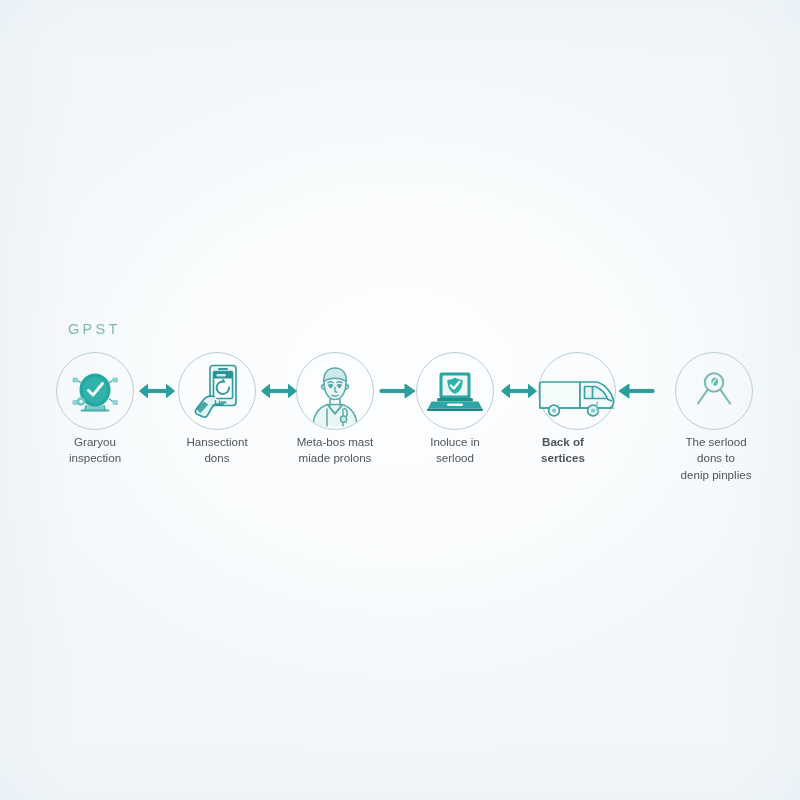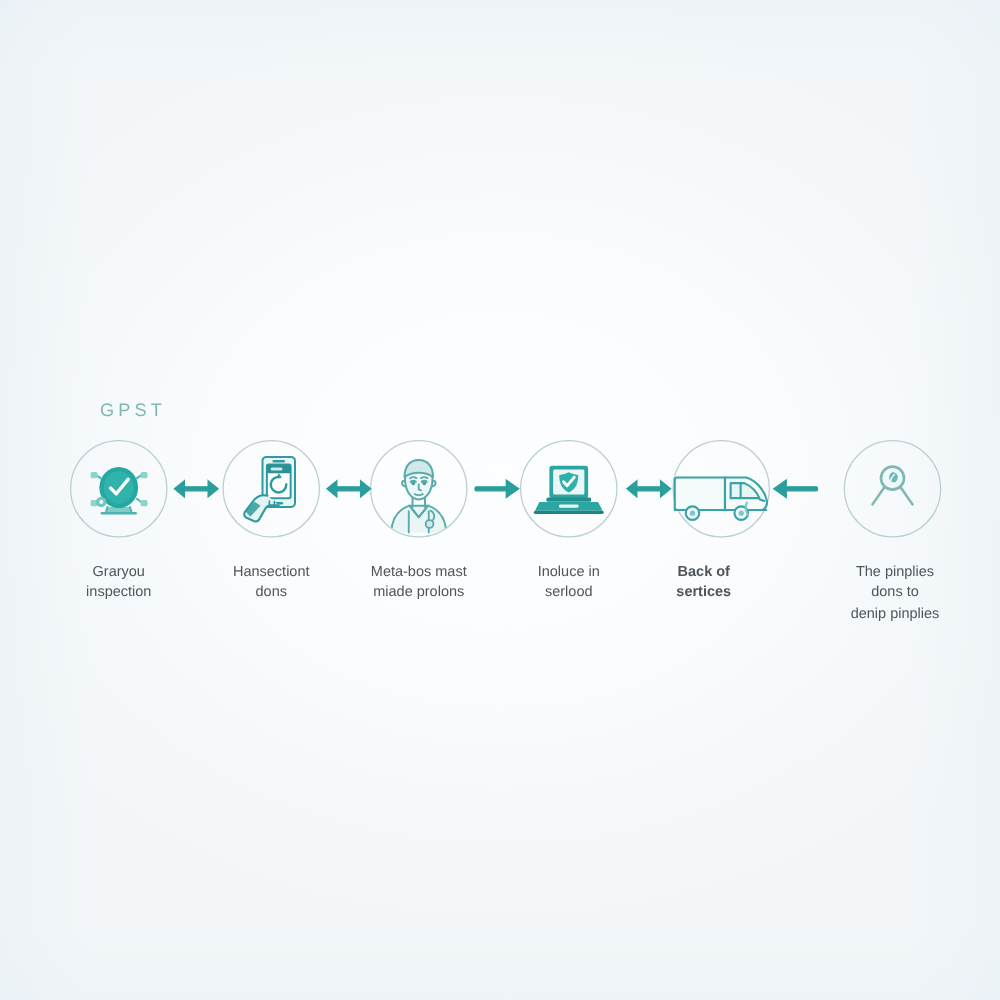--- a/index.html
+++ b/index.html
@@ -38,21 +38,20 @@
   #gpst-label {
     position: absolute;
     left: 68px;
     top: 321px;
     font-size: 14.5px;
     letter-spacing: 3.3px;
     color: #7fb7b4;
     font-weight: 400;
     white-space: nowrap;
     z-index: 5;
-    margin-left: 12px;
   }
 
   
   #flow-row {
     position: absolute;
     left: 0;
     top: 352px;
     width: 800px;
     height: 80px;
     z-index: 3;
@@ -99,21 +98,20 @@
     z-index: 3;
   }
   .caption {
     position: absolute;
     top: 0;
     text-align: center;
     font-size: 11.6px;
     line-height: 16.4px;
     color: #4d565c;
     font-weight: 400;
-    margin-top: 16px;
   }
   .caption .cl { display: block; white-space: nowrap; }
 </style>
 </head>
 <body>
 
 <div id="canvas">
 
   <div id="gpst-label">GPST</div>
 
@@ -372,20 +370,20 @@
       <span class="cl">Inoluce in</span>
       <span class="cl">serlood</span>
     </div>
 
     <div class="caption" style="left:503px; width:120px;font-weight:bold;">
       <span class="cl">Back of</span>
       <span class="cl">sertices</span>
     </div>
 
     <div class="caption" style="left:651px; width:130px;">
-      <span class="cl">The pinplies</span>
+      <span class="cl">The serlood</span>
       <span class="cl">dons to</span>
       <span class="cl">denip pinplies</span>
     </div>
 
   </div>
 
 </div>
 
 </body></html>

